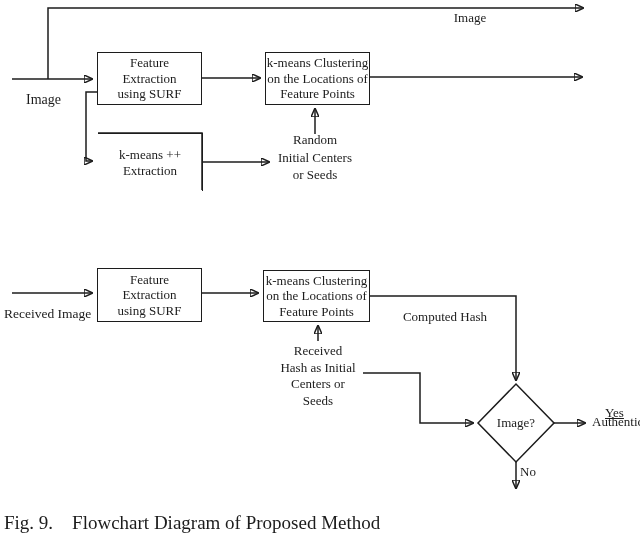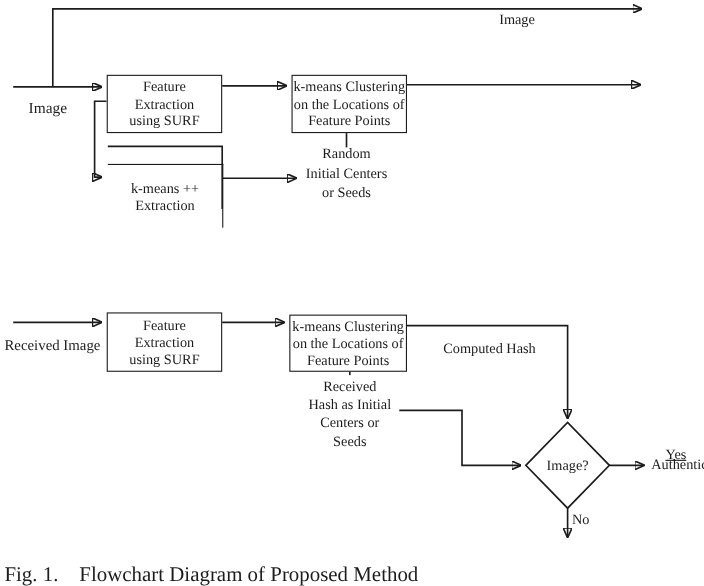--- a/index.html
+++ b/index.html
@@ -8,21 +8,21 @@
     overflow:hidden;
     font-family:"Liberation Serif","DejaVu Serif",serif;
     color:#1c1c1c;
   }
   #lines{position:absolute;left:0;top:0;width:640px;height:533px;}
   #lines path, #lines polyline{stroke:#1c1c1c;stroke-width:1.5;fill:none;}
   #lines polygon.diamond{stroke:#1c1c1c;stroke-width:1.5;fill:#ffffff;}
   .box{
     position:absolute;border:1.5px solid #1c1c1c;background:#ffffff;
     display:flex;align-items:center;justify-content:center;text-align:center;
-    font-size:13px;line-height:15.5px;white-space:pre-line;margin-top:16px;
+    font-size:13px;line-height:15.5px;white-space:pre-line;
   }
   .box.open{border-left:none;border-bottom:none;background:transparent;}
   .lbl{
     position:absolute;font-size:13px;line-height:16px;white-space:pre-line;
   }
   .lbl.center{text-align:center;}
   .diamond-text{
     position:absolute;display:flex;align-items:center;justify-content:center;
     font-size:13px;
   }
@@ -101,15 +101,15 @@
 
   <div class="diamond-text" style="left:478px;top:384px;width:76px;height:78px;">Image?</div>
 
   <div class="lbl underlined" style="left:557px;top:405px;margin-left:48px;">Yes</div>
 
   <div class="lbl" style="left:592px;top:414px;">Authentic</div>
 
   <div class="lbl" style="left:520px;top:464px;">No</div>
 
 
-  <div id="caption">Fig. 1.    Flowchart Diagram of Proposed Method</div>
+  <div id="caption">Fig. 9.    Flowchart Diagram of Proposed Method</div>
 
 </div>
 
 </body></html>

